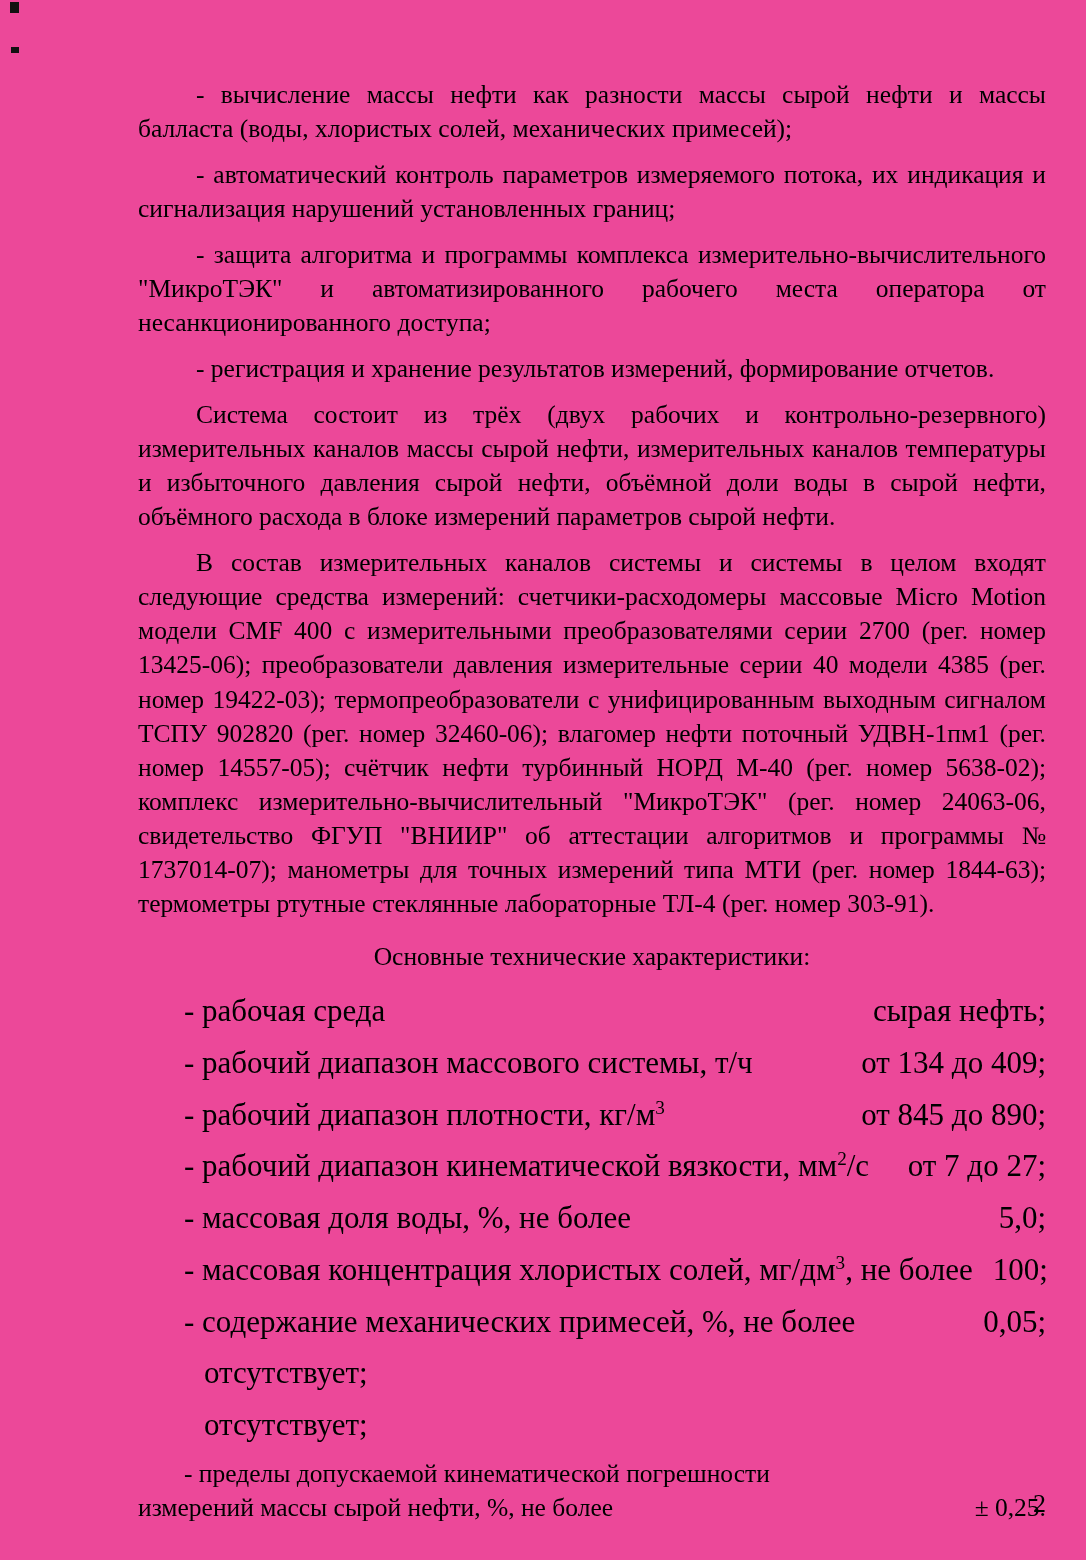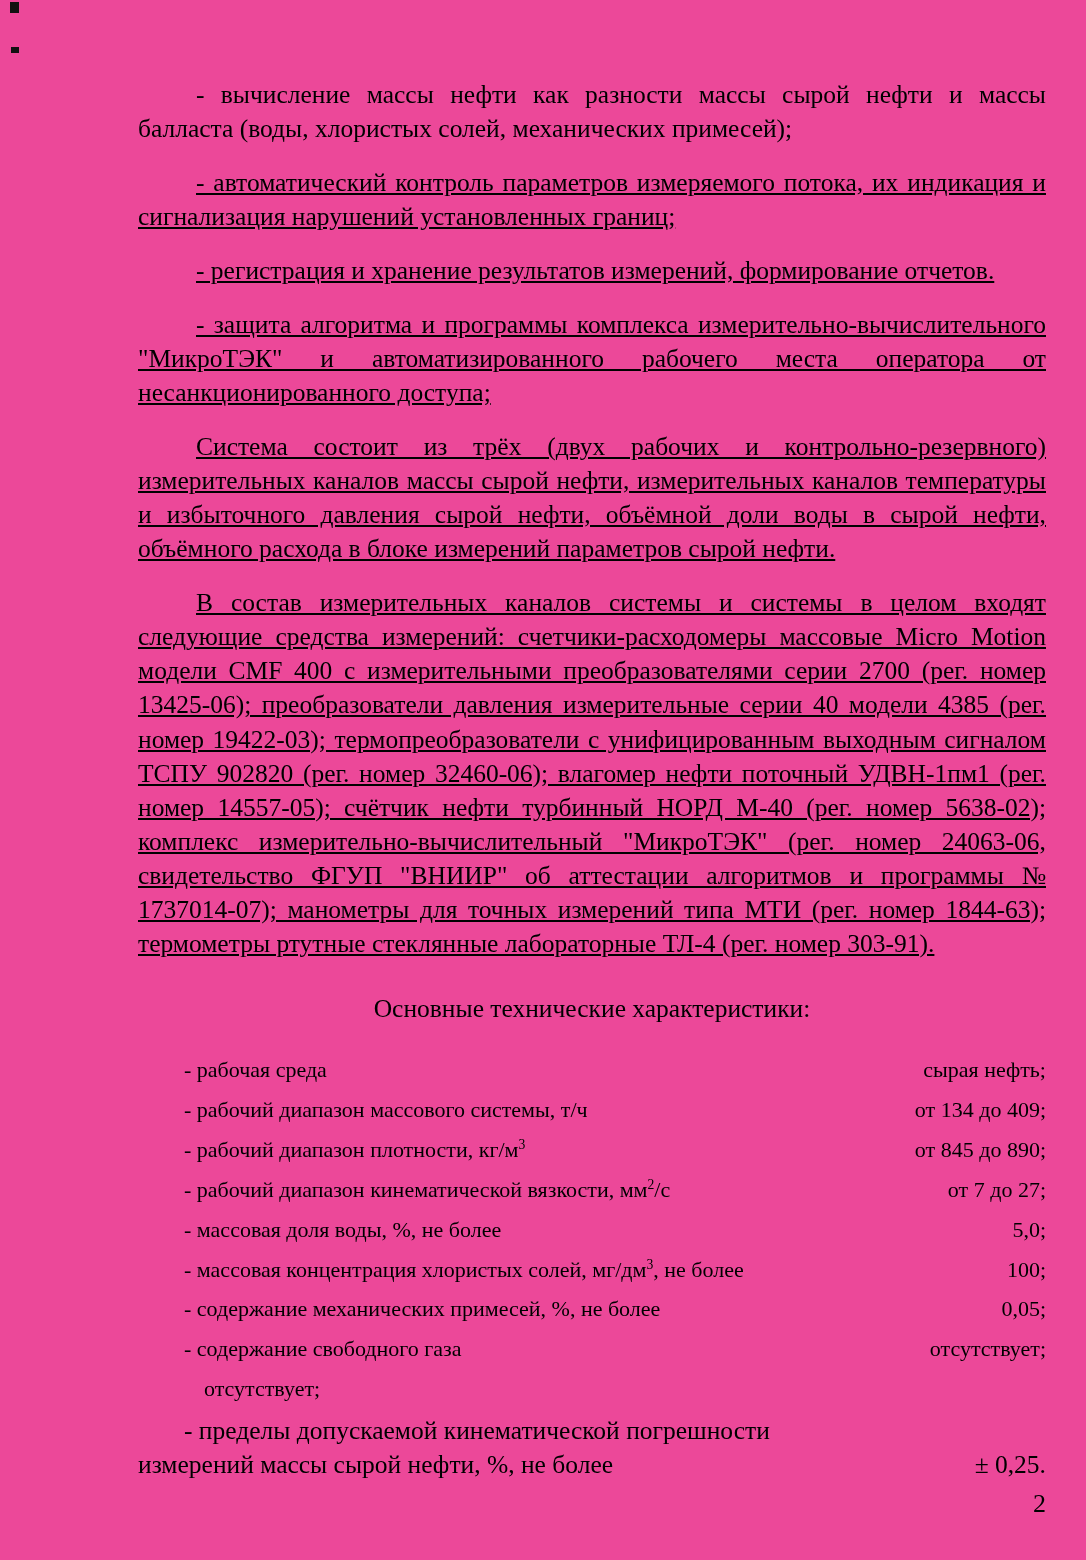--- a/index.html
+++ b/index.html
@@ -35,41 +35,41 @@
 
   p.para {
     margin: 0 0 0 0;
     font-size: 25.5px;
     line-height: 1.335;
     text-align: justify;
     text-indent: 58px;
     -webkit-hyphens: none;
     hyphens: none;
   }
-  p.para + p.para { margin-top: 20px; text-decoration: underline; }
+  p.para + p.para { margin-top: 12px; }
 
   .gap-sm { height: 13px; }
   .gap-md { height: 19px; }
 
   h2.center-head {
-    margin: 12px;
+    margin: 0;
     font-size: 25.5px;
     font-weight: normal;
     text-align: center;
     line-height: 1.3;
   }
 
   
   .specs {
     margin: 0;
     padding: 0;
     list-style: none;
     width: 862px;
     margin-left: 46px;
-    font-size: 22px;
+    font-size: 31px;
   }
   .spec-row {
     display: flex;
     align-items: baseline;
     justify-content: space-between;
     line-height: 1.32;
     padding: 5.5px 0 5.3px 0;
   }
   .spec-label {
     text-align: left;
@@ -118,23 +118,23 @@
 
   <span class="speck speck-a"></span>
   <span class="speck speck-b"></span>
 
   <div class="content">
 
     <p class="para">- вычисление массы нефти как разности массы сырой нефти и массы балласта (воды, хлористых солей, механических примесей);</p>
 
     <p class="para">- автоматический контроль параметров измеряемого потока, их индикация и сигнализация нарушений установленных границ;</p>
 
+    <p class="para">- защита алгоритма и программы комплекса измерительно-вычислительного "МикроТЭК"  и автоматизированного рабочего места оператора от несанкционированного доступа;</p>
+
     <p class="para">- регистрация и хранение результатов измерений, формирование отчетов.</p>
-
-    <p class="para">- защита алгоритма и программы комплекса измерительно-вычислительного "МикроТЭК"  и автоматизированного рабочего места оператора от несанкционированного доступа;</p>
 
     <p class="para">Система состоит из трёх (двух рабочих и контрольно-резервного) измерительных каналов массы сырой нефти, измерительных каналов температуры и избыточного давления сырой нефти, объёмной доли воды в сырой нефти, объёмного расхода в блоке измерений параметров сырой нефти.</p>
 
     <p class="para">В состав измерительных каналов системы и системы в целом входят следующие средства измерений: счетчики-расходомеры массовые  Micro Motion  модели CMF 400 с измерительными преобразователями серии 2700 (рег. номер 13425-06); преобразователи давления измерительные серии 40 модели 4385 (рег. номер 19422-03); термопреобразователи с унифицированным выходным сигналом ТСПУ 902820 (рег. номер 32460-06); влагомер нефти поточный УДВН-1пм1 (рег. номер 14557-05); счётчик нефти турбинный НОРД М-40 (рег. номер 5638-02); комплекс измерительно-вычислительный "МикроТЭК" (рег. номер 24063-06, свидетельство ФГУП "ВНИИР" об аттестации алгоритмов и программы № 1737014-07); манометры для точных измерений типа МТИ (рег. номер 1844-63); термометры ртутные стеклянные лабораторные ТЛ-4 (рег. номер 303-91).</p>
 
     <div class="gap-md"></div>
 
     <h2 class="center-head">Основные технические характеристики:</h2>
 
     <div class="gap-sm"></div>
@@ -162,21 +162,20 @@
       </li>
       <li class="spec-row">
         <span class="spec-label"><span>- массовая концентрация хлористых солей, мг/дм</span><sup>3</sup><span>, не более</span></span>
         <span class="spec-value">100;</span>
       </li>
       <li class="spec-row">
         <span class="spec-label"><span>- содержание механических примесей, %, не более</span></span>
         <span class="spec-value">0,05;</span>
       </li>
       <li class="spec-row">
-        <span class="spec-label"><span>- содержание свободного газа</span></span>
         <span class="spec-value">отсутствует;</span>
       </li>
       <li class="spec-row">
         <span class="spec-value">отсутствует;</span>
       </li>
     </ul>
 
     <div class="spec-block">
       <div class="line1">- пределы допускаемой кинематической погрешности</div>
       <div class="line2">

